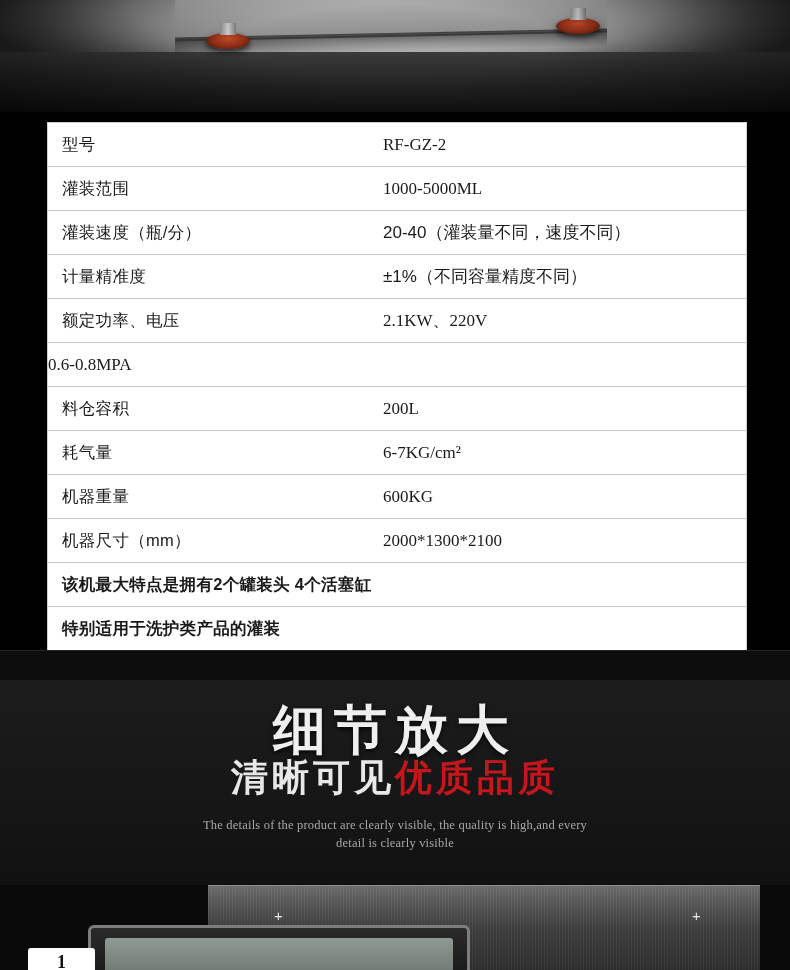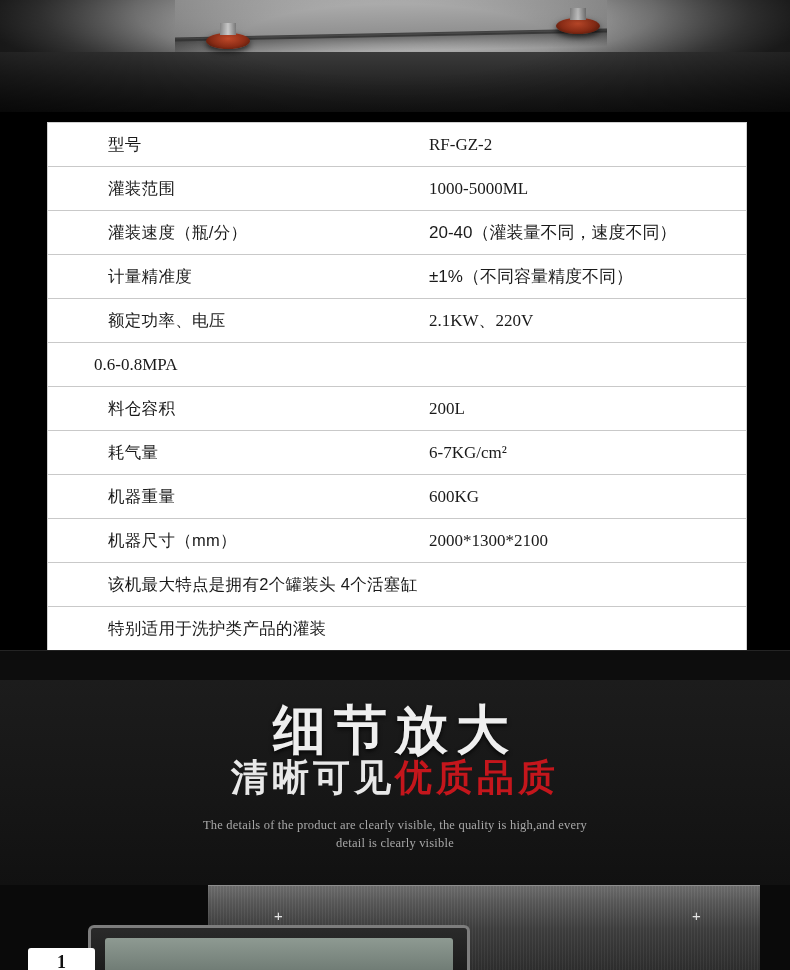--- a/index.html
+++ b/index.html
@@ -74,21 +74,20 @@
     left: 47px; top: 122px;
     width: 698px;
     background: #fff;
     border: 1px solid #d0d0d0;
   }
   .spec-row {
     display: flex;
     align-items: stretch;
     border-bottom: 1px solid #c9c9c9;
     min-height: 43px;
-    padding-left: 46px;
   }
   .spec-row:last-child { border-bottom: none; }
   .spec-label {
     width: 335px;
     flex: 0 0 335px;
     padding: 10px 0 10px 14px;
     box-sizing: border-box;
     font-size: 16.5px;
     color: #1a1a1a;
     display: flex;
@@ -105,20 +104,21 @@
     align-items: center;
     font-family: "Liberation Serif", serif;
     white-space: nowrap;
     overflow: hidden;
   }
   .spec-value.cjk { font-family: "Liberation Sans", sans-serif; }
   .spec-row.full .spec-label {
     width: auto;
     flex: 1 1 auto;
     font-size: 16.5px;
+    font-weight: bold;
   }
 
   
   .divider-strip {
     position: absolute;
     left: 0; top: 650px;
     width: 790px; height: 30px;
     background: #0d0d0d;
     border-top: 1px solid #242424;
     border-bottom: 1px solid #242424;

